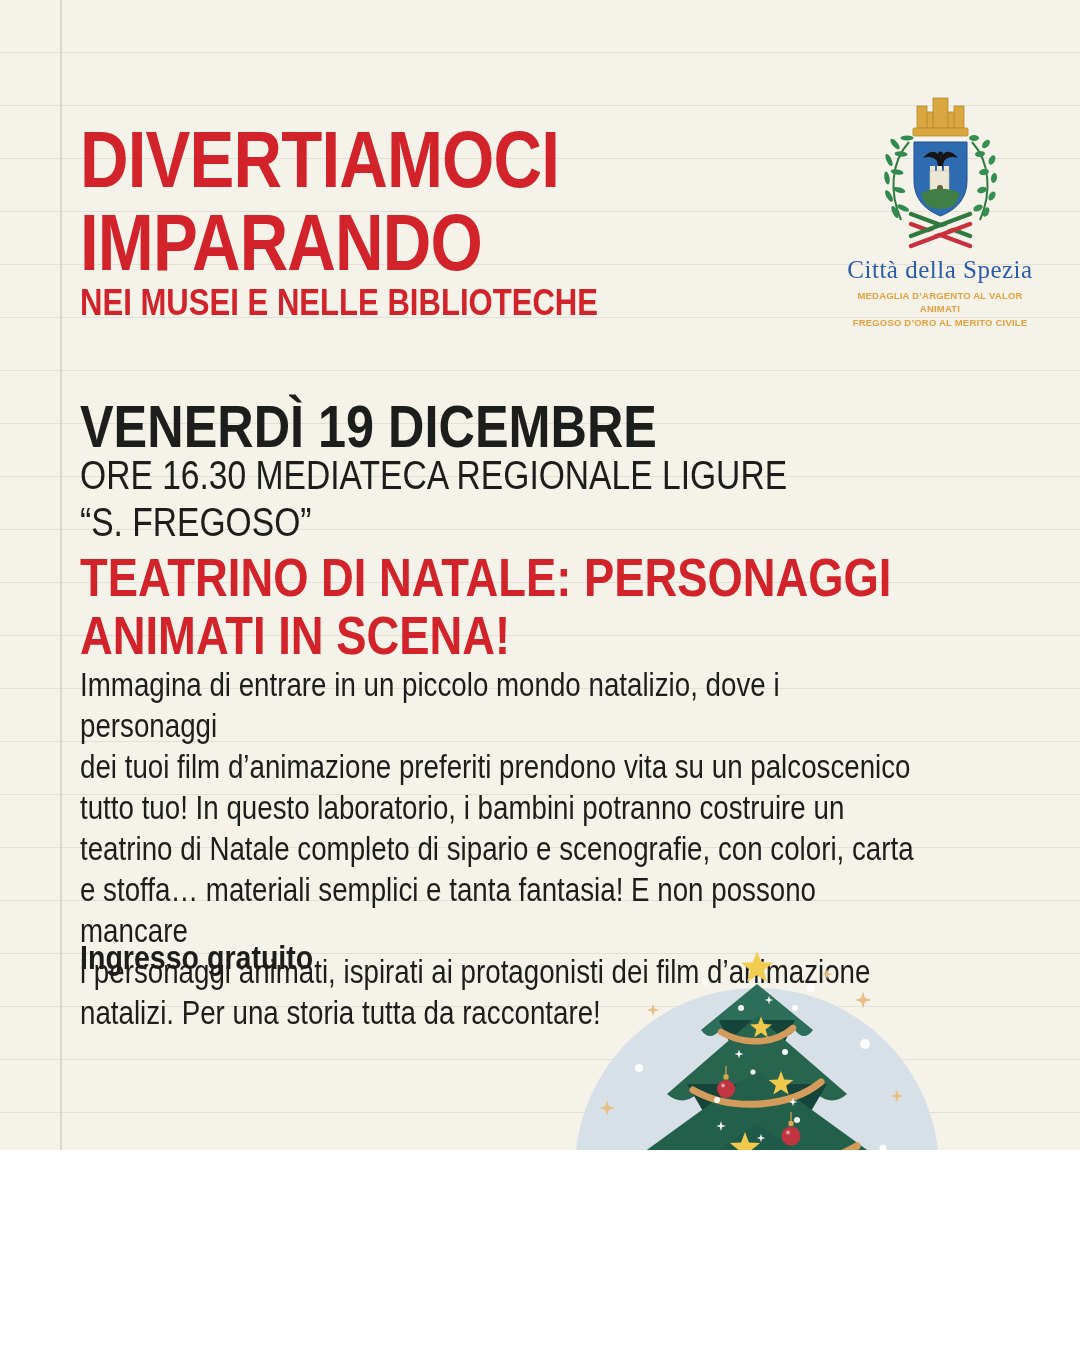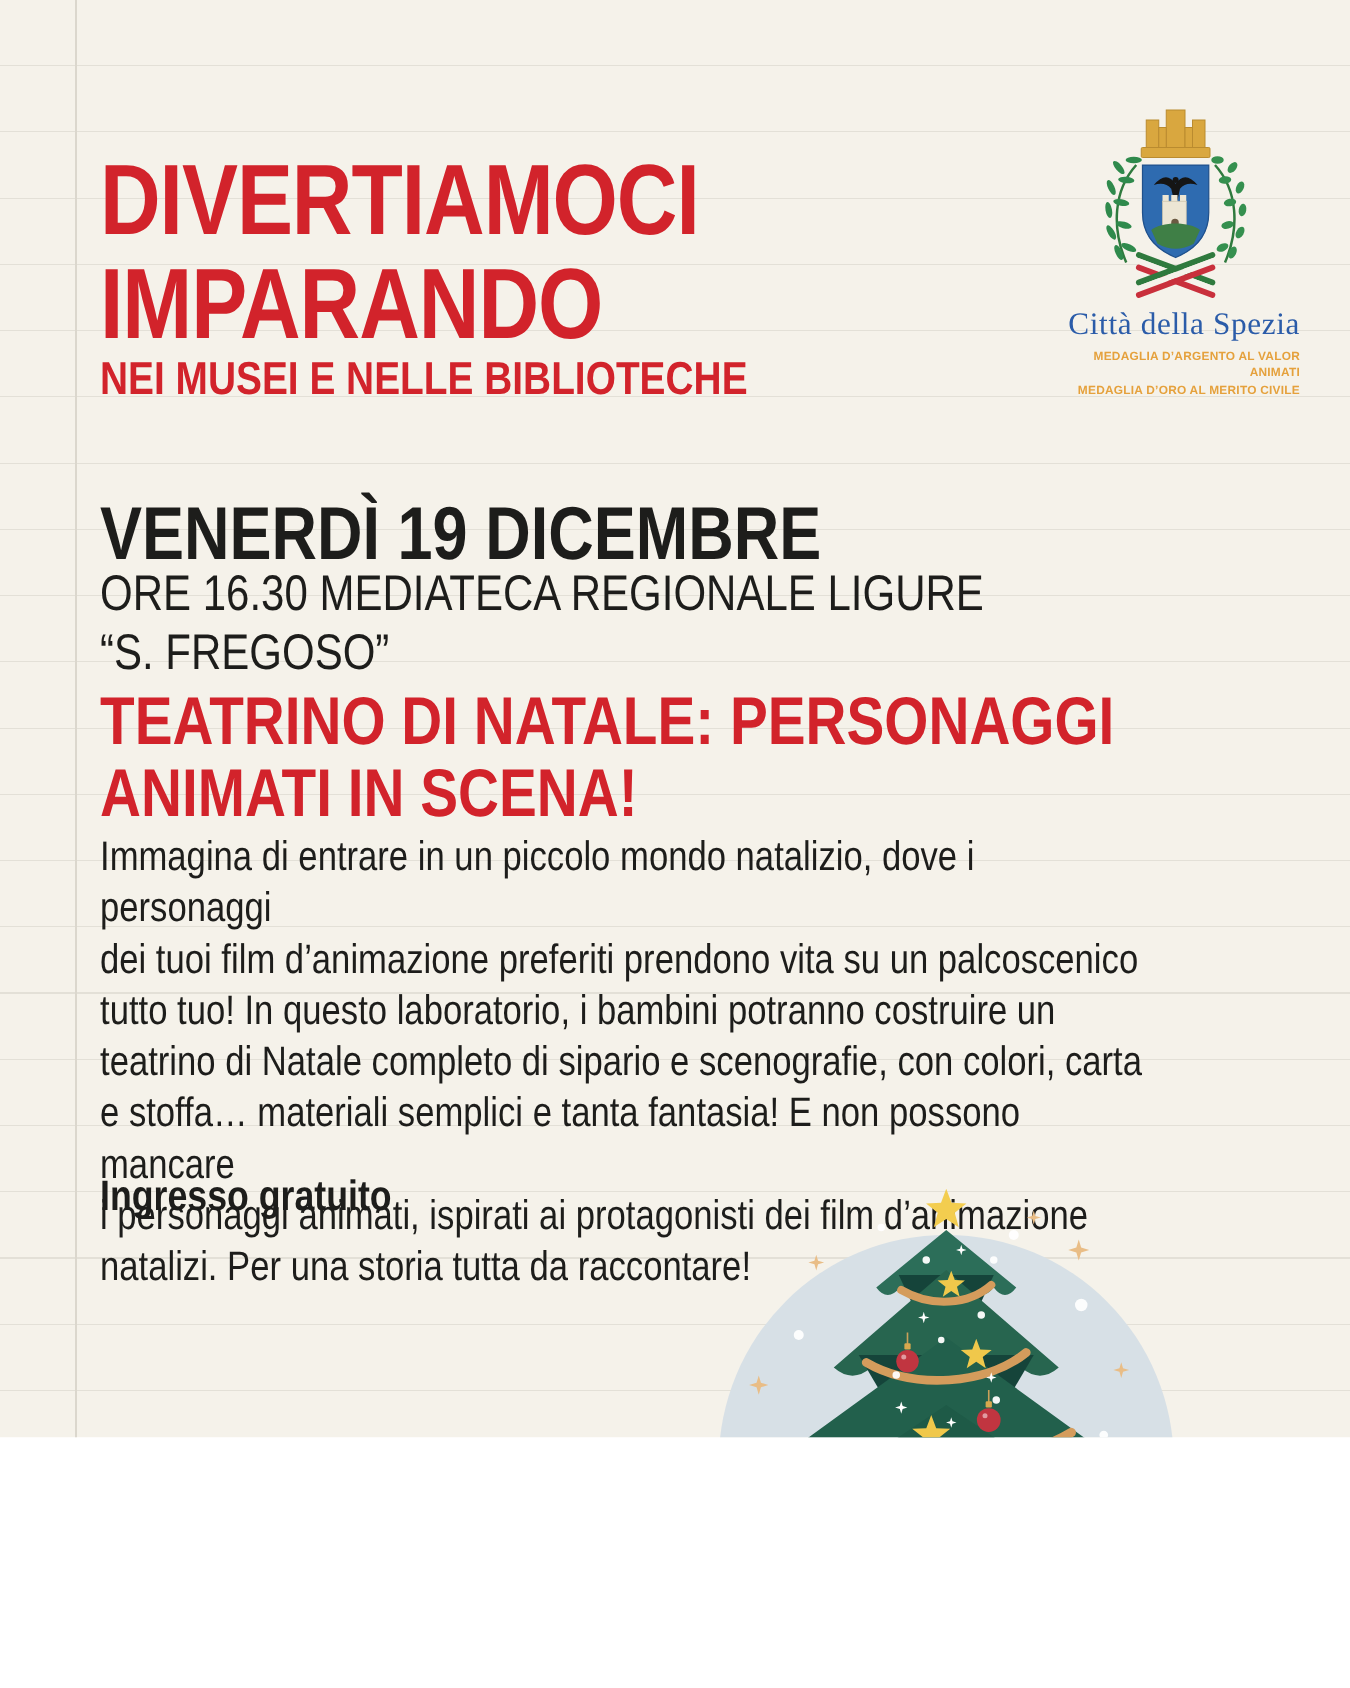--- a/index.html
+++ b/index.html
@@ -16,21 +16,21 @@
   .pre{ white-space:pre-line; }
   .title{
     position:absolute; left:80px; top:118px; margin:0;
     font-size:80px; line-height:83px; font-weight:700; color:#d2232b;
     letter-spacing:-1px;
   }
   .subtitle{
     position:absolute; left:80px; top:282px;
     font-size:37px; font-weight:700; color:#d2232b; letter-spacing:0;
   }
-  .logo{ position:absolute; left:840px; top:76px; width:200px; text-align:right; }
+  .logo{ position:absolute; left:840px; top:86px; width:200px; text-align:center; }
   .logo svg{ display:block; margin:0 auto; }
   .logo-name{
     font-family:"Liberation Serif", serif; font-size:25px; color:#2b5ca9;
     margin-top:0px; letter-spacing:.5px;
   }
   .logo-medals{
     margin-top:5px; font-size:9.5px; font-weight:700; color:#e5a13c;
     line-height:1.4; letter-spacing:.2px;
   }
   .date{
@@ -122,21 +122,21 @@
         <path d="M127,155 L68,133" stroke="#f5f2ea" stroke-width="4.5"></path>
         <path d="M127,160 L68,138" stroke="#c9303c" stroke-width="4.5"></path>
         <path d="M68,150 L127,128" stroke="#2f7a3e" stroke-width="4.5"></path>
         <path d="M68,155 L127,133" stroke="#f5f2ea" stroke-width="4.5"></path>
         <path d="M68,160 L127,138" stroke="#c9303c" stroke-width="4.5"></path>
       </g>
     </svg>
     <div class="logo-name">Città della Spezia</div>
     <div class="logo-medals">
       <div>MEDAGLIA D’ARGENTO AL VALOR ANIMATI</div>
-      <div>MEDAGLIA D’ORO AL MERITO CIVILE</div>
+      <div>FREGOSO D’ORO AL MERITO CIVILE</div>
     </div>
   </div>
 
   <h2 class="date cond">VENERDÌ 19 DICEMBRE</h2>
   <div class="loc cond">
     <div>ORE 16.30 MEDIATECA REGIONALE LIGURE</div>
     <div>“S. FREGOSO”</div>
   </div>
   <h3 class="etitle cond pre">TEATRINO DI NATALE: PERSONAGGI
 ANIMATI IN SCENA!</h3>

